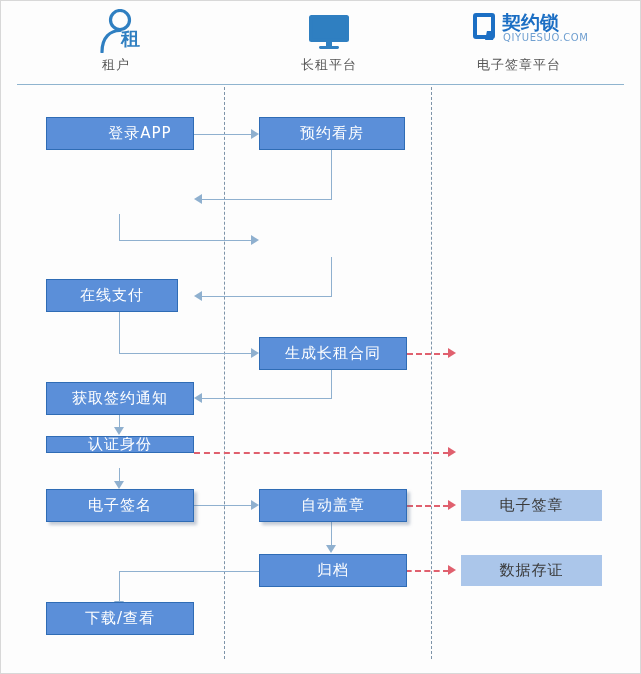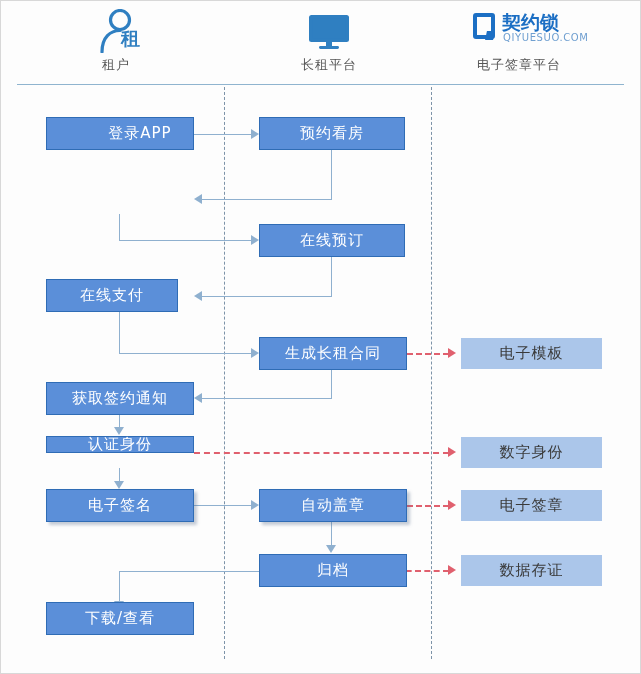--- a/index.html
+++ b/index.html
@@ -178,33 +178,30 @@
   <div class="rah" style="left:447px;top:499px;"></div>
 
   <div class="rln" style="left:386px;top:569px;width:62px;"></div>
   <div class="rah" style="left:447px;top:564px;"></div>
 
   <div class="node primary" style="left:45px;top:116px;width:148px;height:33px;padding-left:40px;">登录APP</div>
 
   <div class="node primary" style="left:258px;top:116px;width:146px;height:33px;">预约看房</div>
 
 
-  <div class="node primary" style="left:258px;top:223px;width:146px;height:33px;">在线预订</div>
 
   <div class="node primary" style="left:45px;top:278px;width:132px;height:33px;">在线支付</div>
 
   <div class="node primary" style="left:258px;top:336px;width:148px;height:33px;">生成长租合同</div>
 
-  <div class="node soft" style="left:460px;top:337px;width:141px;height:31px;">电子模板</div>
 
   <div class="node primary" style="left:45px;top:381px;width:148px;height:33px;">获取签约通知</div>
 
   <div class="node primary" style="left:45px;top:435px;width:148px;height:17px;">认证身份</div>
 
-  <div class="node soft" style="left:460px;top:436px;width:141px;height:31px;">数字身份</div>
 
   <div class="node primary shadowed" style="left:45px;top:488px;width:148px;height:33px;">电子签名</div>
 
   <div class="node primary shadowed" style="left:258px;top:488px;width:148px;height:33px;">自动盖章</div>
 
   <div class="node soft" style="left:460px;top:489px;width:141px;height:31px;">电子签章</div>
 
   <div class="node primary" style="left:258px;top:553px;width:148px;height:33px;">归档</div>
 
   <div class="node soft" style="left:460px;top:554px;width:141px;height:31px;">数据存证</div>

